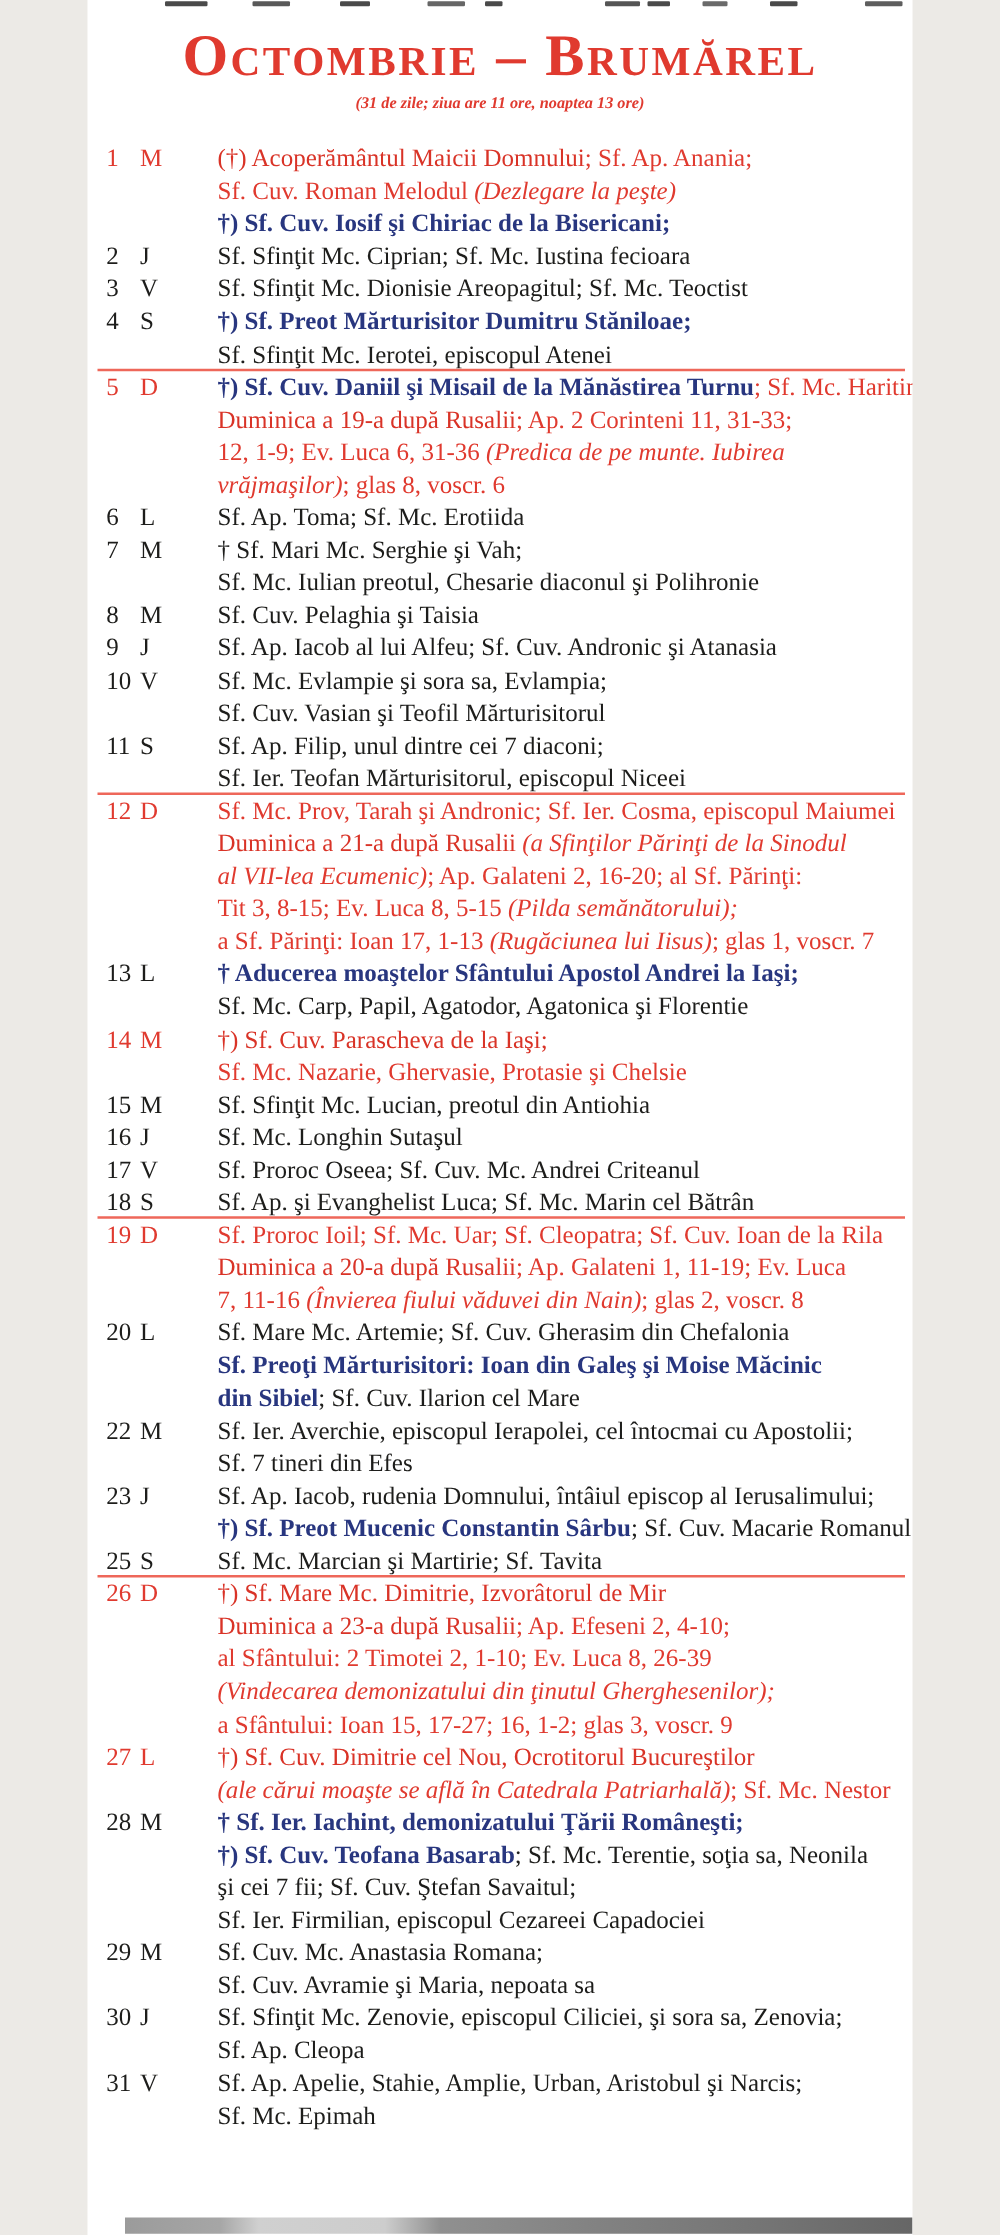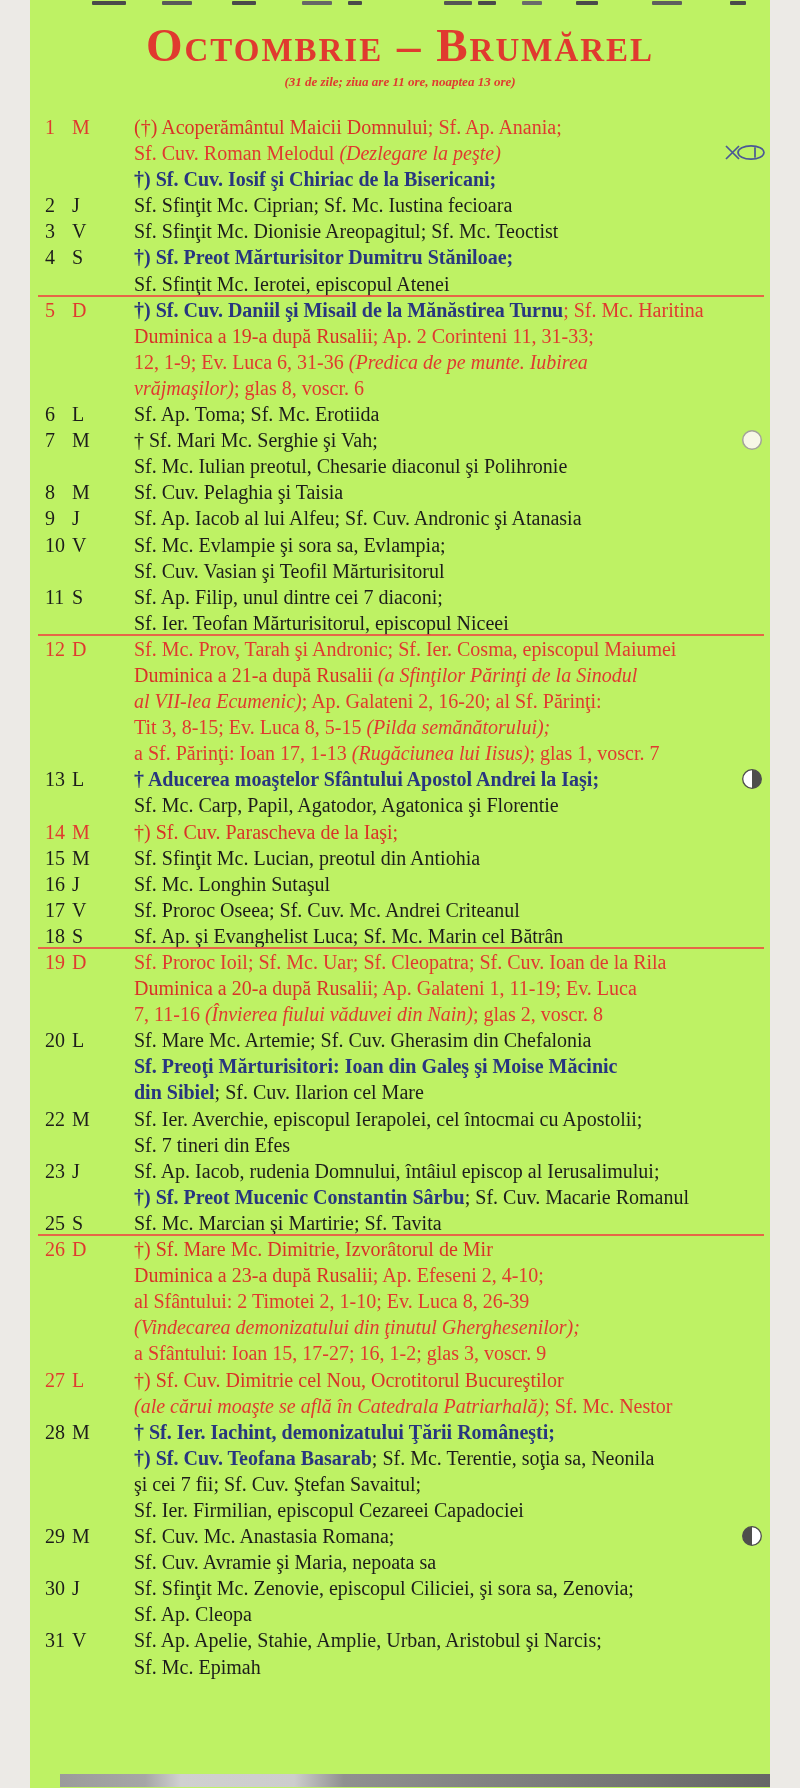--- a/index.html
+++ b/index.html
@@ -4,22 +4,22 @@
 <style>
   :root{
     --red:#e03a2f;
     --red-bold:#d93327;
     --blue:#28367f;
     --black:#1d1d1b;
     --sep:#ec5243;
   }
   html,body{margin:0;padding:0;background:#eceae6;}
   .page{
-    position:relative;width:740px;height:1788px;margin:0 auto;
-    background:#bef264;overflow:hidden;
+    position:relative;width:660px;height:1788px;margin:0 auto;
+    background:#ffffff;overflow:hidden;
     font-family:"Liberation Serif","DejaVu Serif",serif;
   }
   .artifact-top{position:absolute;top:0;left:0;right:0;height:9px;}
   .artifact-top i{position:absolute;top:1px;height:4px;background:#4a4a4a;border-radius:1px;}
   .artifact-bottom{
     position:absolute;left:30px;right:0;bottom:1px;height:13px;
     background:linear-gradient(90deg,#9b9b9b 0,#a6a6a6 12%,#d0d0d0 17%,#cdcdcd 33%,#909090 40%,#828282 60%,#747474 82%,#666 100%);
   }
   .header{text-align:center;padding-top:20px;}
   .title{
@@ -210,20 +210,23 @@
         </div>
         <div class="row">
           <span class="txt"><span class="seg-black">Sf. Mc. Carp, Papil, Agatodor, Agatonica şi Florentie</span></span>
         </div>
       </div>
       <div class="entry">
         <div class="row">
           <span class="day lab-red"><span class="num">14</span><span>M</span></span>
           <span class="txt"><span class="seg-red-bold">†) Sf. Cuv. Parascheva de la Iaşi;</span></span>
         </div>
+        <div class="row">
+          <span class="txt"><span class="seg-red">Sf. Mc. Nazarie, Ghervasie, Protasie şi Chelsie</span></span>
+        </div>
       </div>
       <div class="entry">
         <div class="row">
           <span class="day"><span class="num">15</span><span>M</span></span>
           <span class="txt"><span class="seg-black">Sf. Sfinţit Mc. Lucian, preotul din Antiohia</span></span>
         </div>
       </div>
       <div class="entry">
         <div class="row">
           <span class="day"><span class="num">16</span><span>J</span></span>

